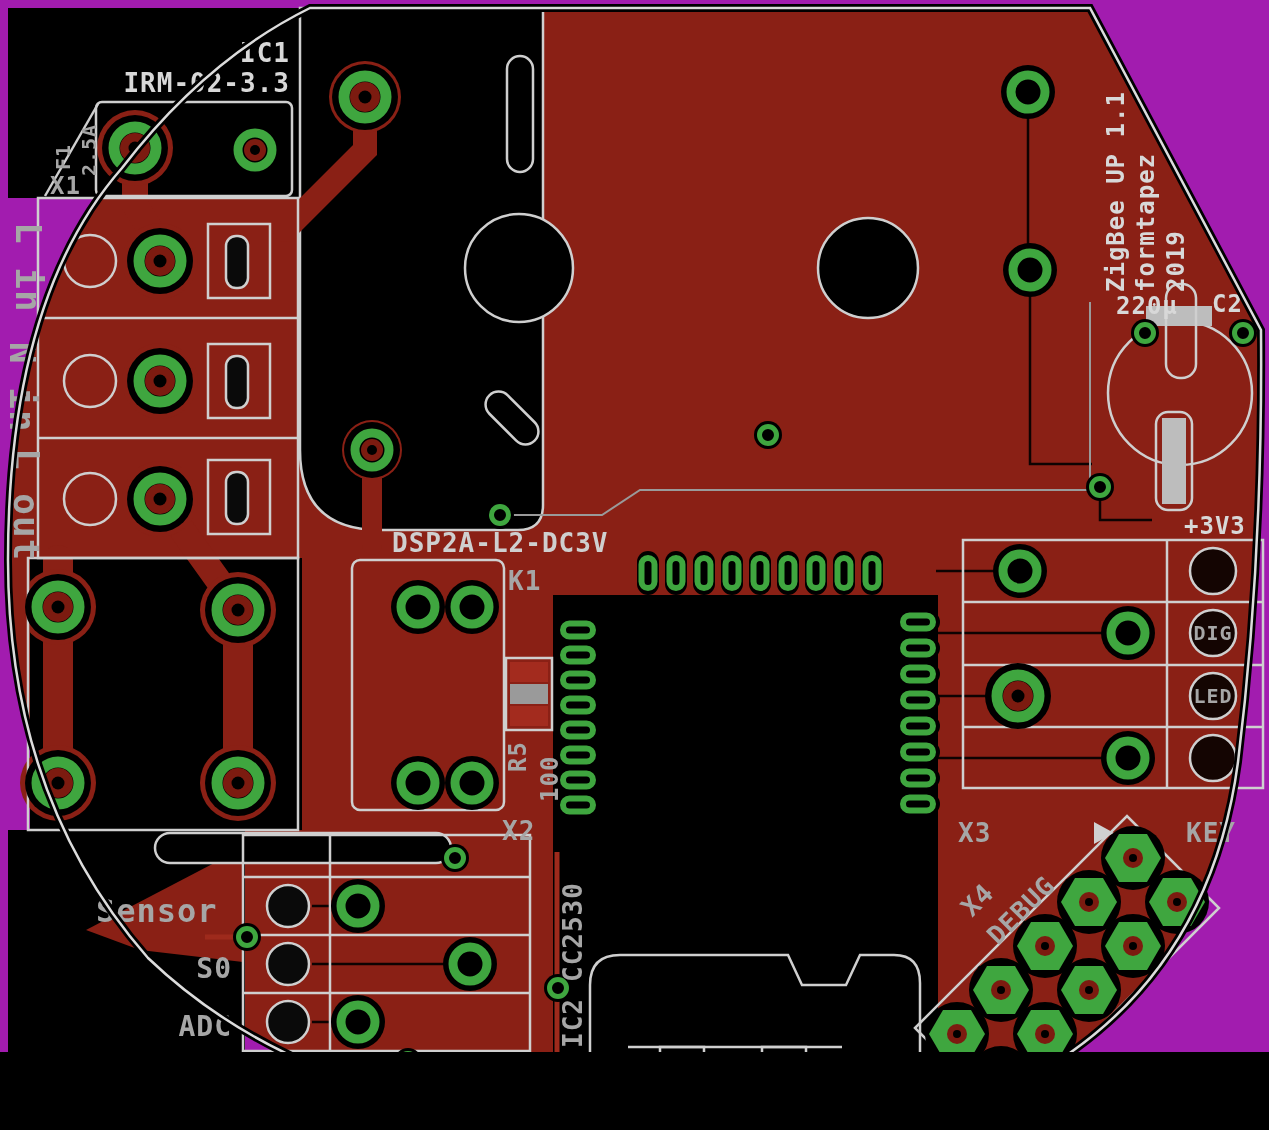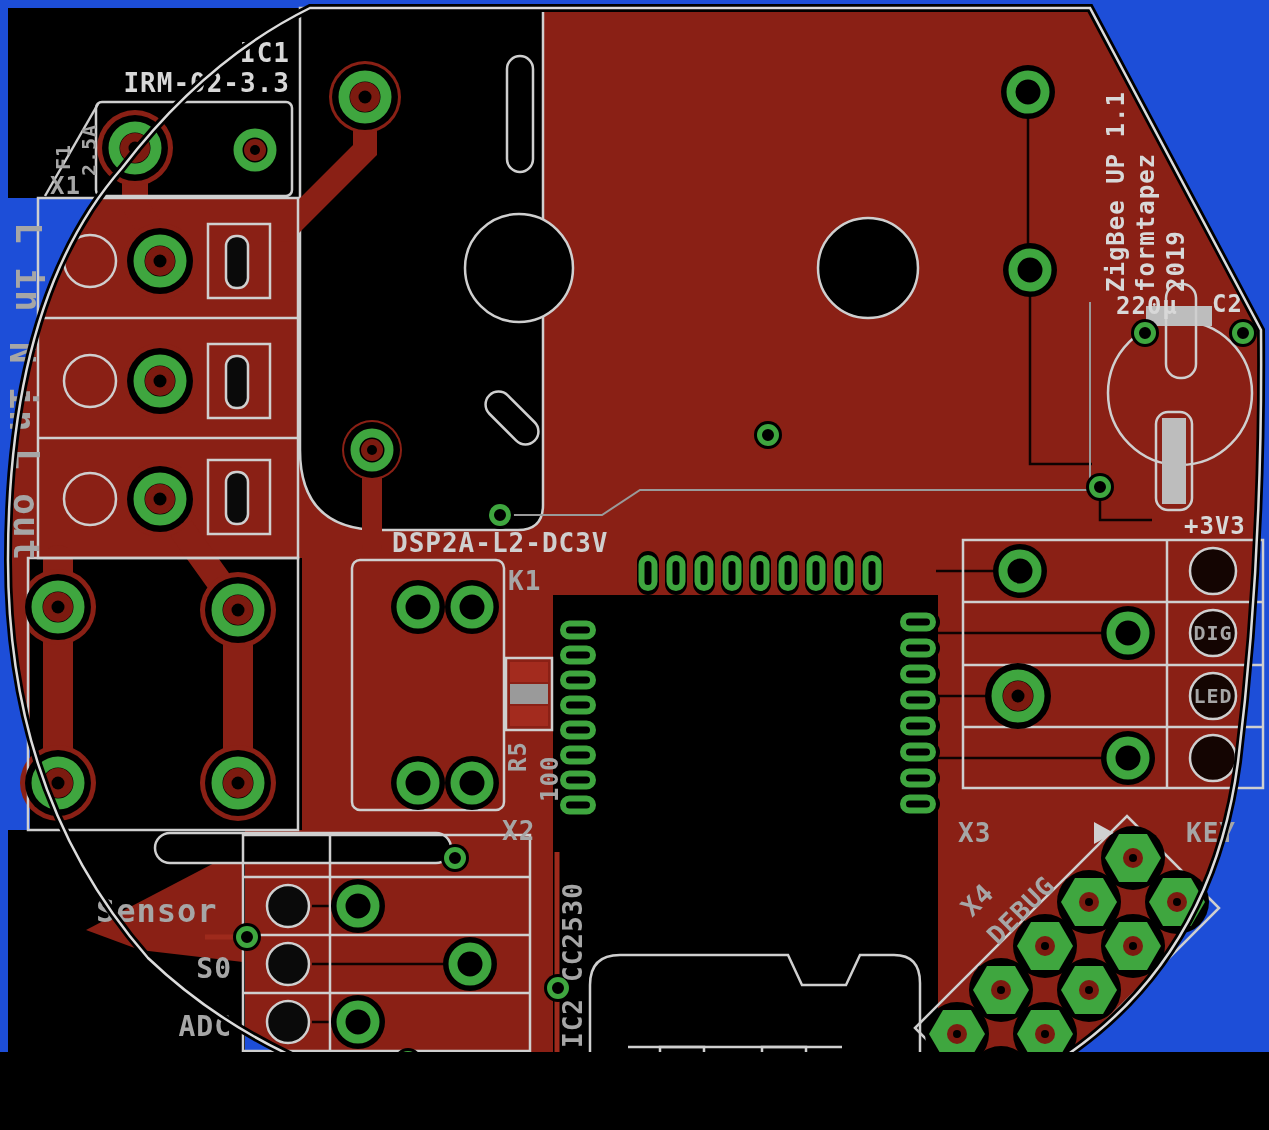--- a/index.html
+++ b/index.html
@@ -1,16 +1,16 @@
 <!DOCTYPE html>
 <html><head>
 <meta charset="utf-8">
 <style>
   html,body{margin:0;padding:0;background:#000;}
-  .stage{position:relative;width:1269px;height:1052px;background:#1d4ed8;overflow:hidden;}
+  .stage{position:relative;width:1269px;height:1052px;background:#a21caf;overflow:hidden;}
   svg{display:block;}
   text{font-family:"DejaVu Sans Mono","Liberation Mono",monospace;font-weight:bold;letter-spacing:1px;}
   .silk{fill:#cfcfcf;}
   .grey{fill:#a6a6a6;}
   .bright{fill:#d8d8d8;}
 </style>
 </head>
 <body>
 
 <div class="stage">

